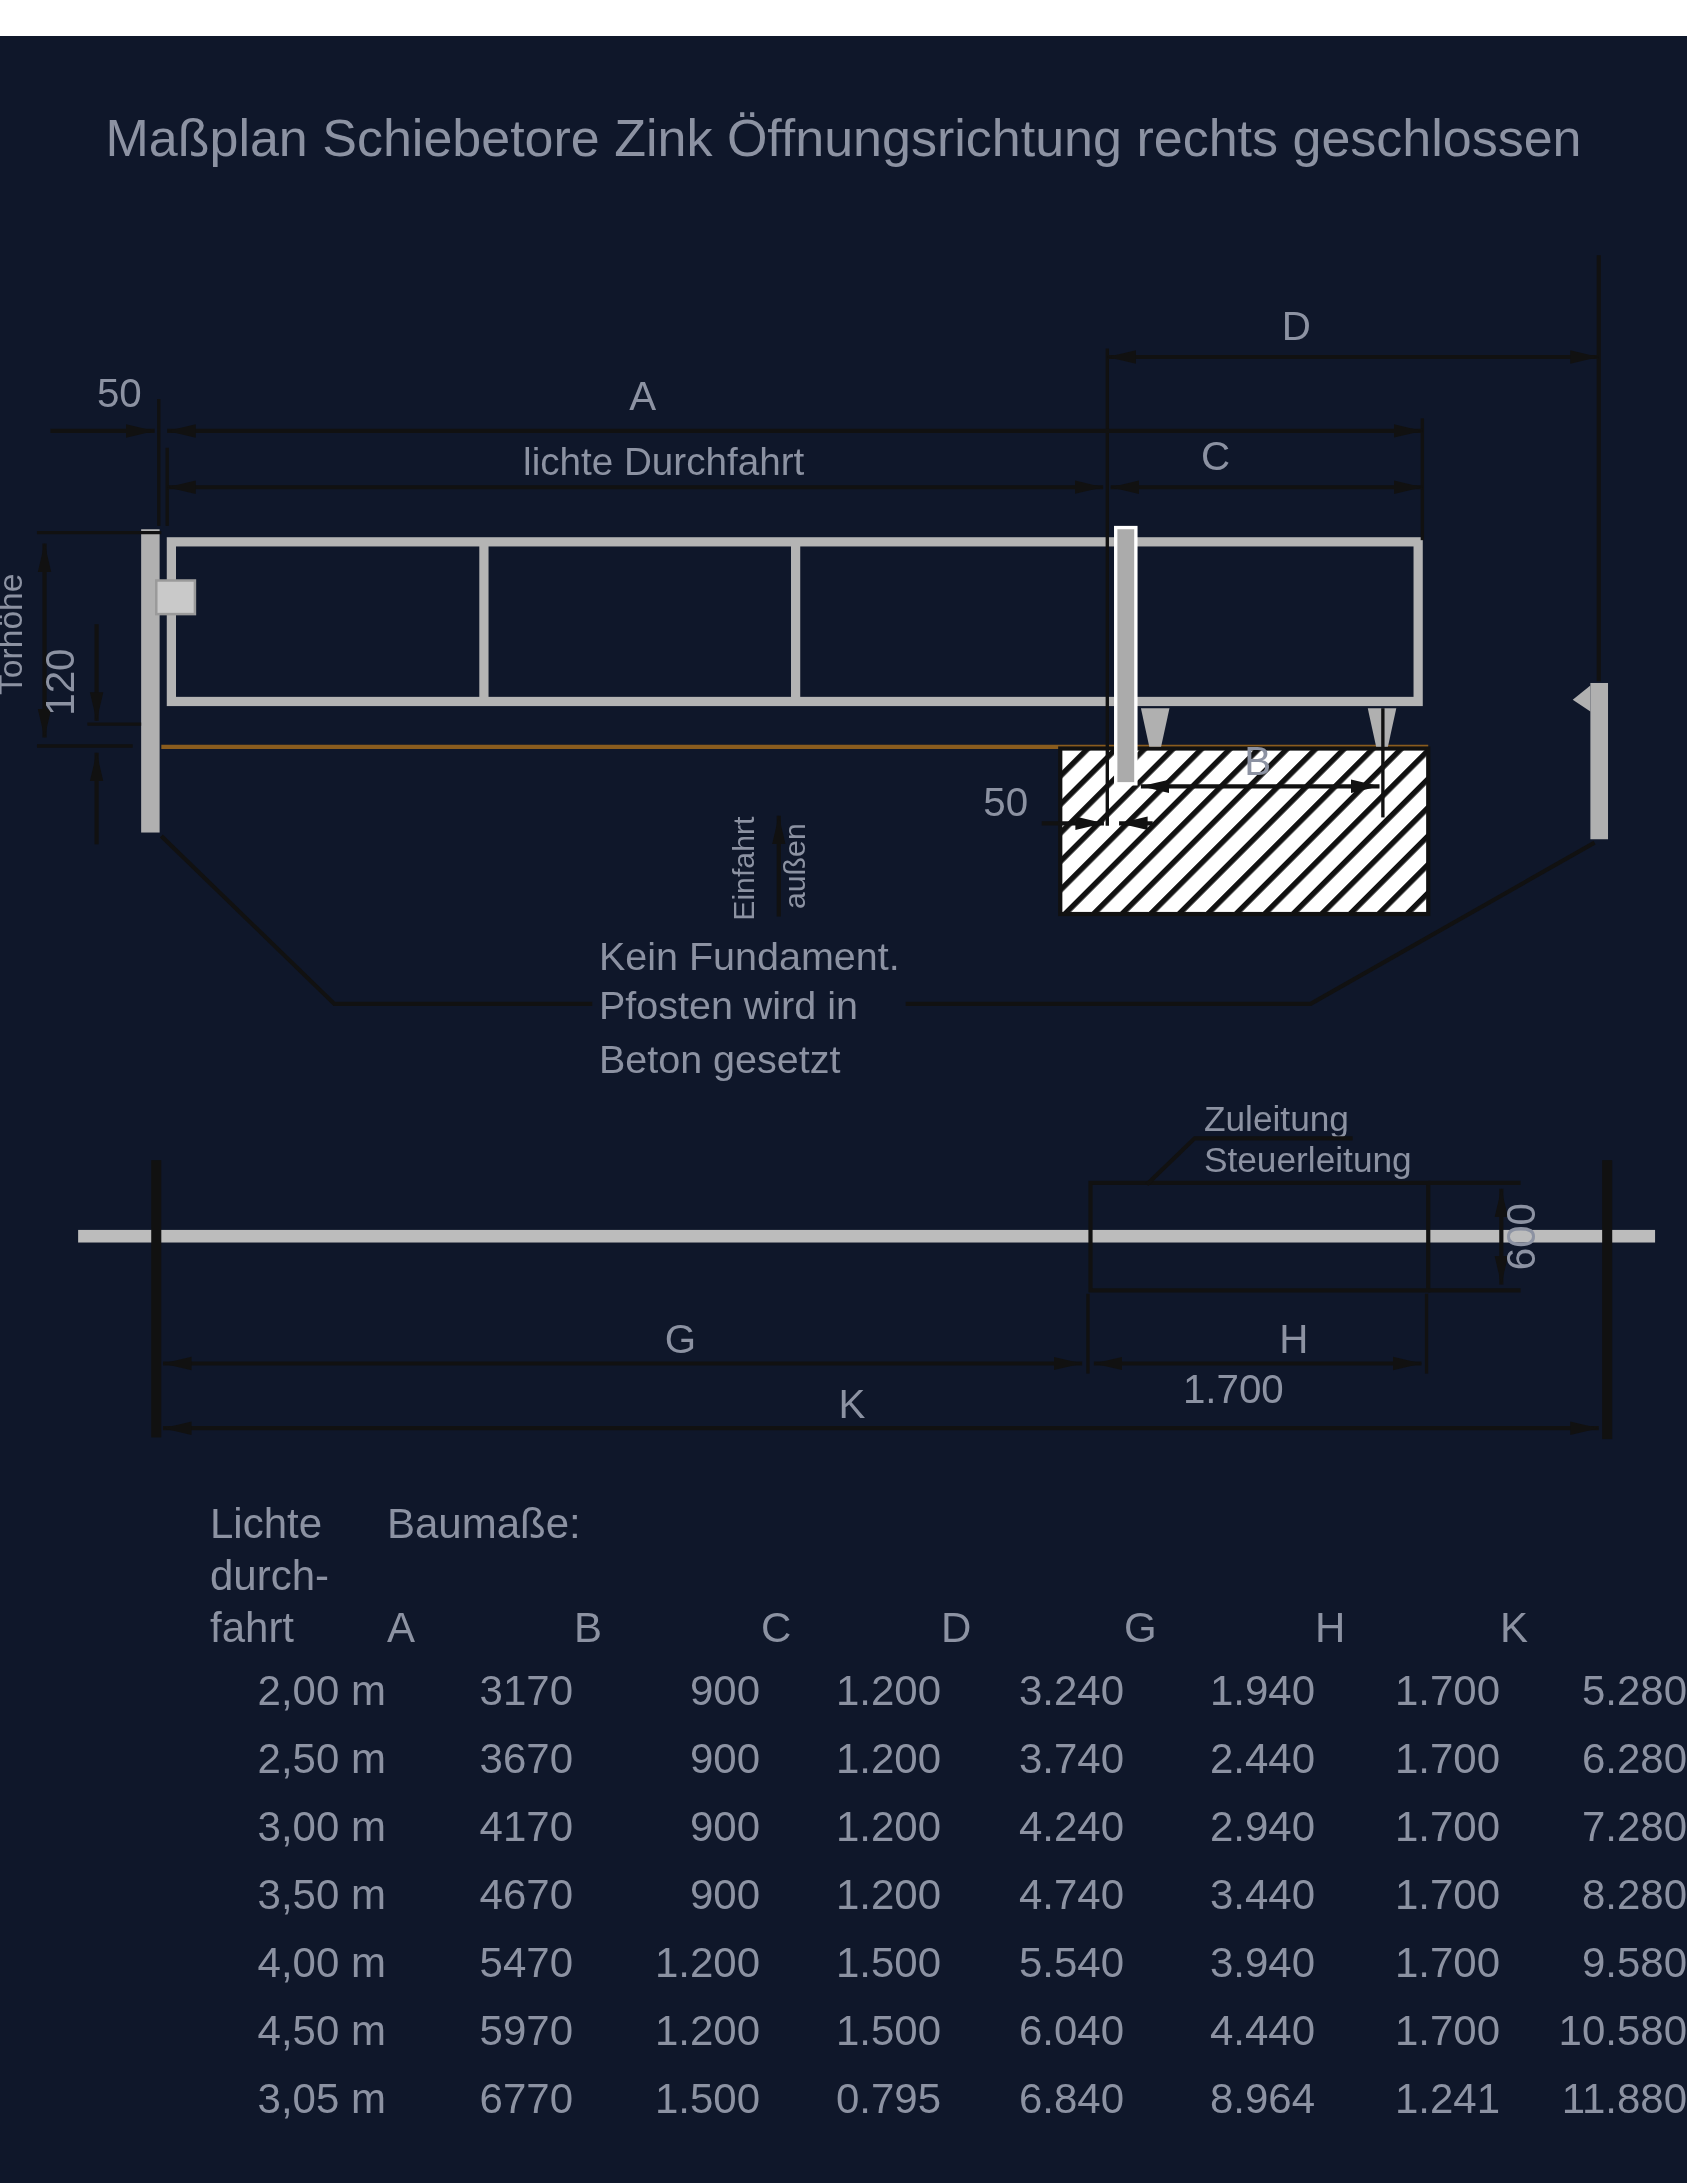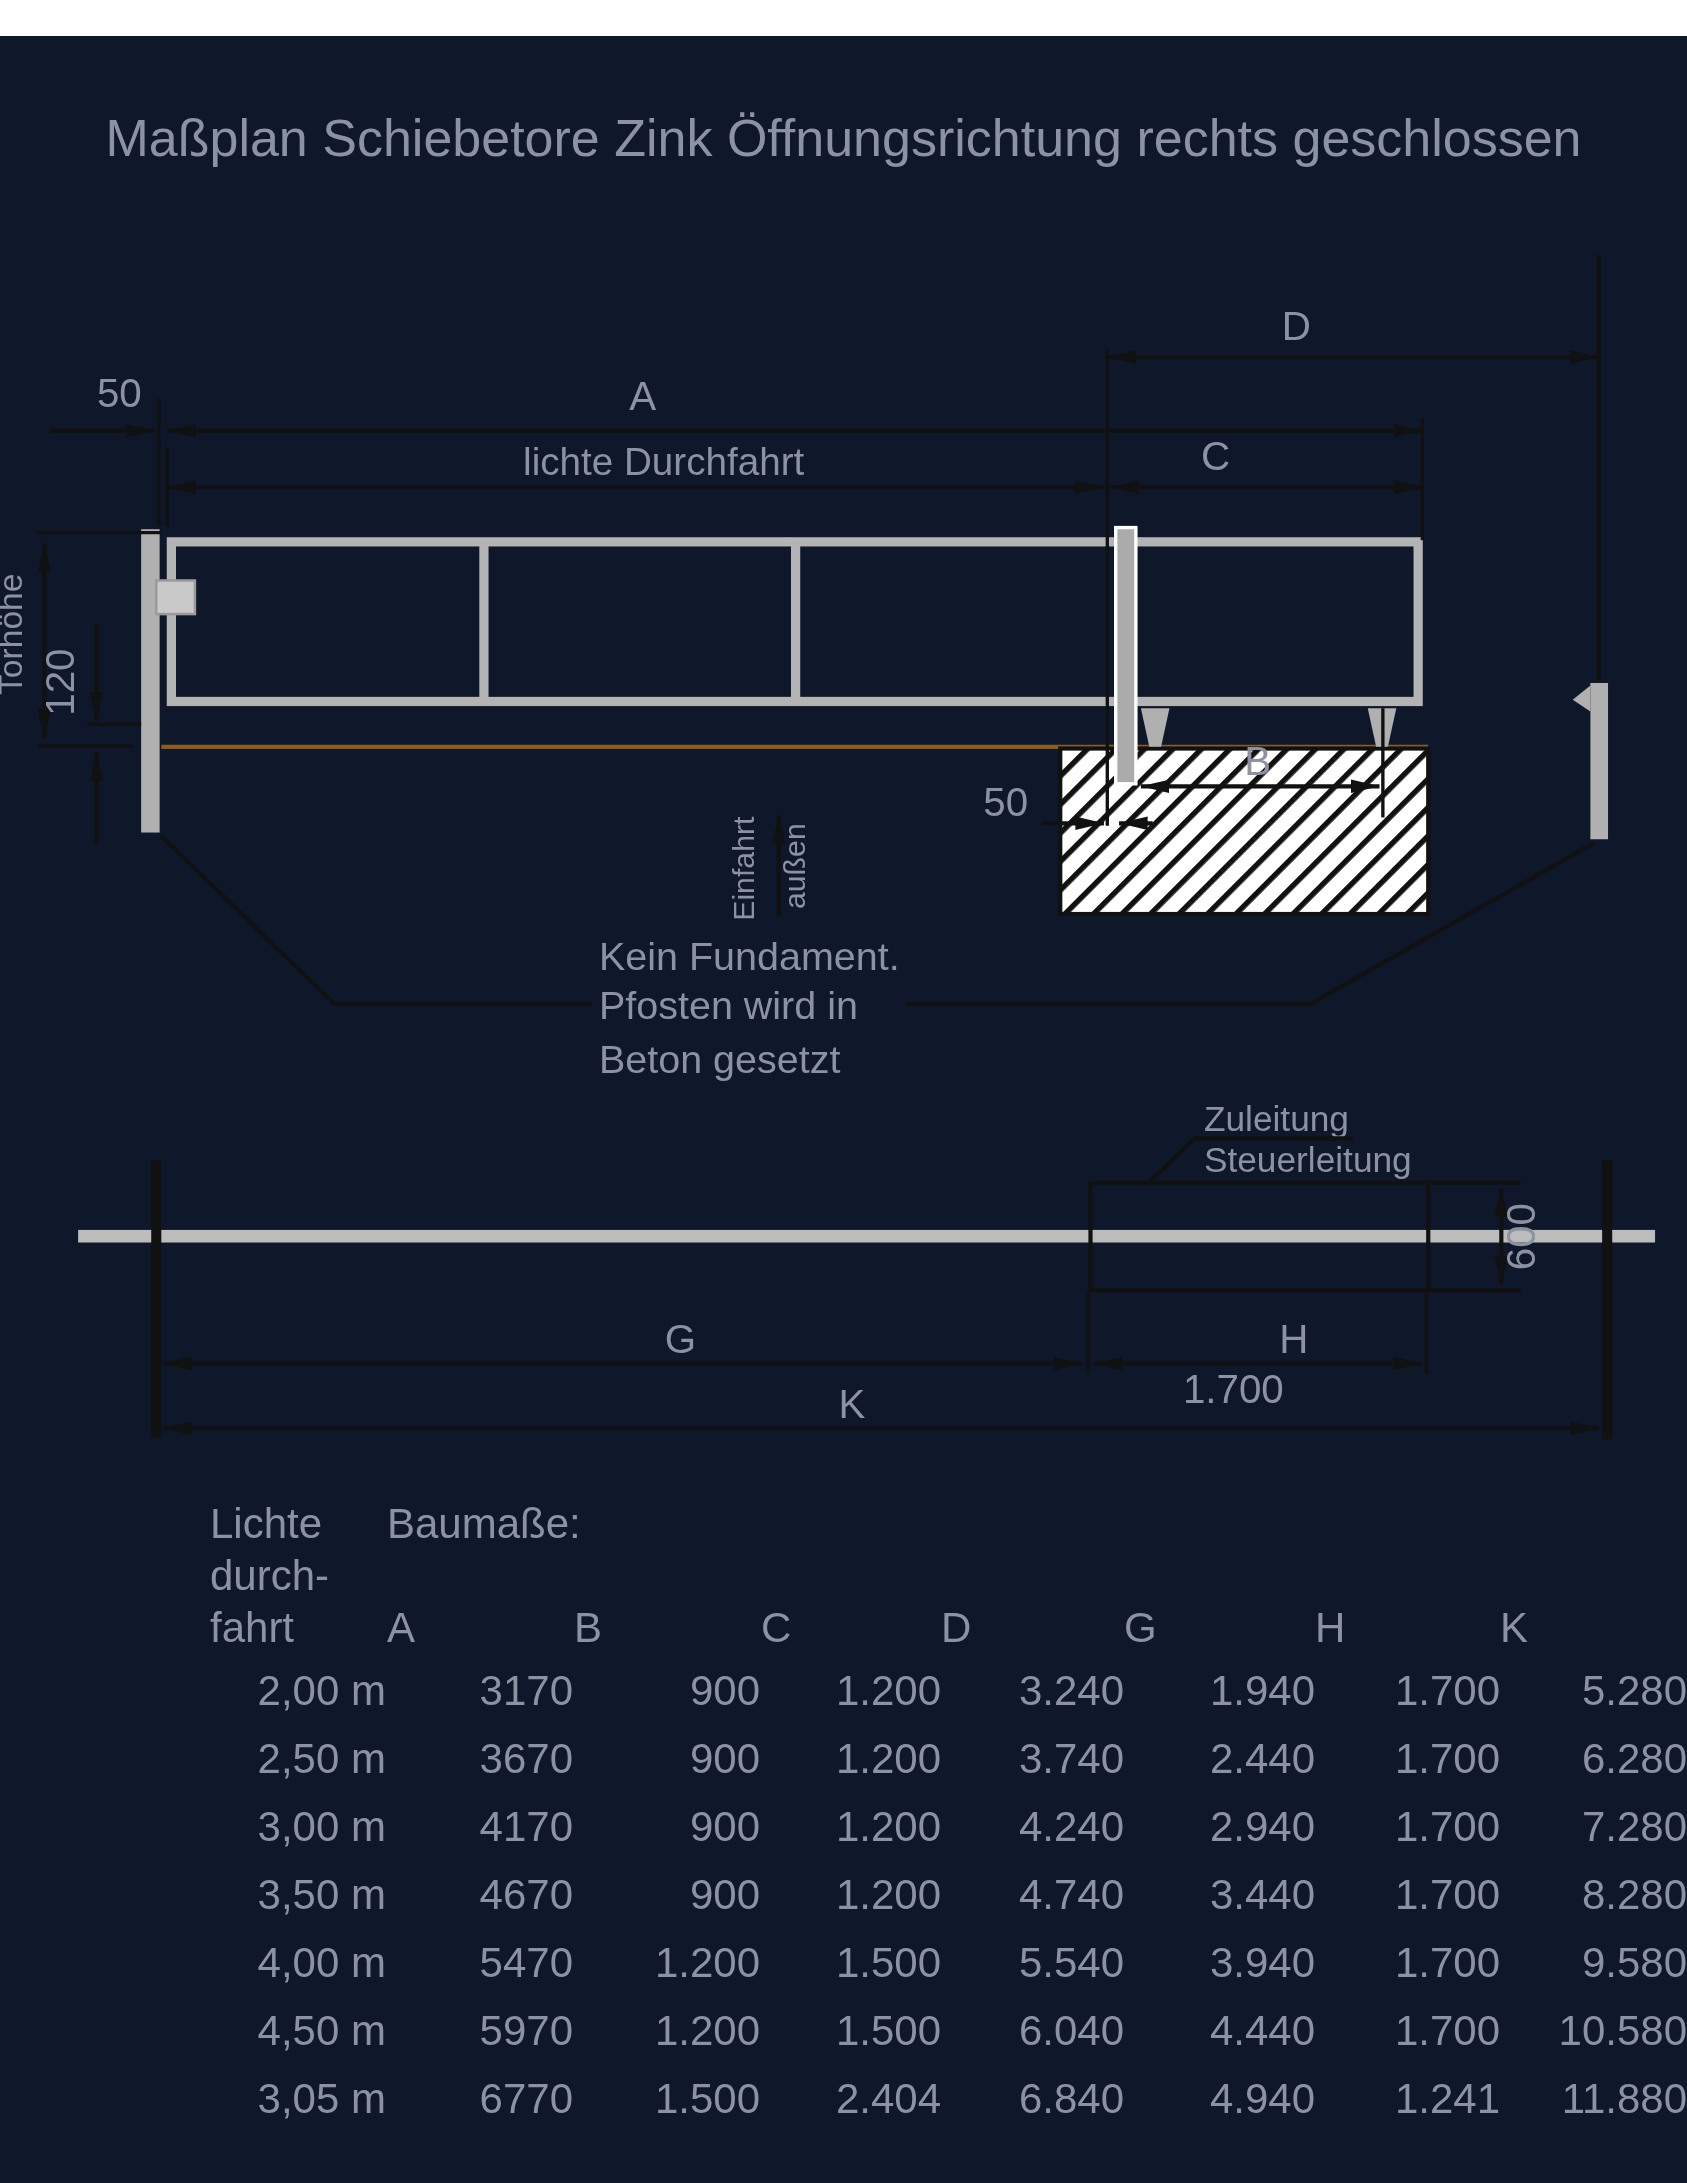--- a/index.html
+++ b/index.html
@@ -214,22 +214,22 @@
       <div>1.200</div>
       <div>1.500</div>
       <div>6.040</div>
       <div>4.440</div>
       <div>1.700</div>
       <div>10.580</div>
 
       <div>3,05 m</div>
       <div>6770</div>
       <div>1.500</div>
-      <div>2.404</div>
+      <div>0.795</div>
       <div>6.840</div>
-      <div>4.940</div>
+      <div>8.964</div>
       <div>1.241</div>
       <div>11.880</div>
     </div>
   </div>
 
 </div>
 
 
 </body></html>

